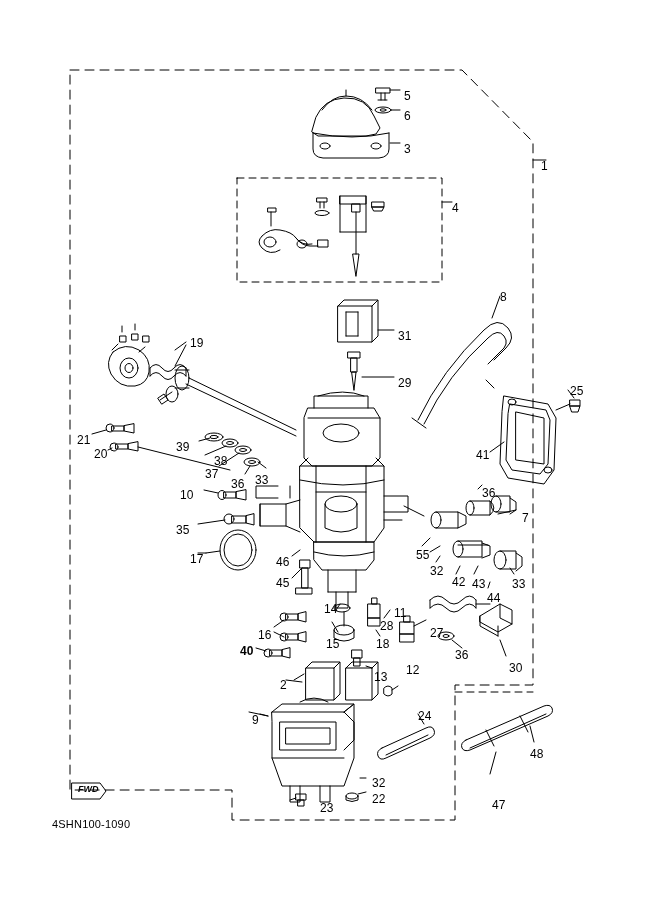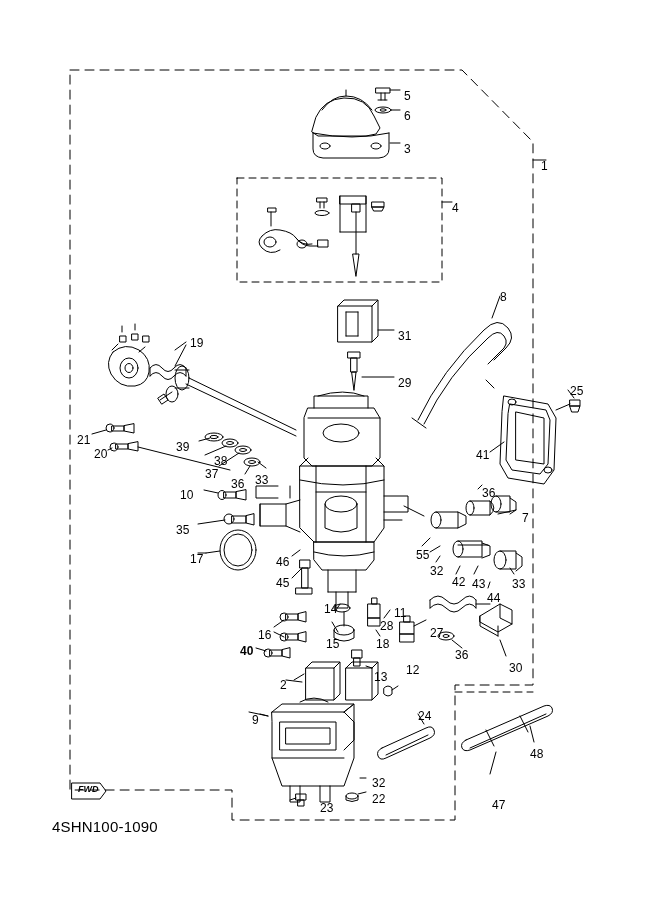--- a/index.html
+++ b/index.html
@@ -1,20 +1,20 @@
 <!DOCTYPE html>
 <html><head>
 <meta charset="utf-8">
 <style>
   html,body{margin:0;padding:0;background:#ffffff;}
   body{width:661px;height:913px;position:relative;font-family:"Liberation Sans",sans-serif;overflow:hidden;}
   #stage{position:absolute;left:0;top:0;width:661px;height:913px;}
   svg#diagram{position:absolute;left:0;top:0;width:661px;height:913px;}
   .num{position:absolute;font-size:12px;color:#000;line-height:12px;white-space:nowrap;}
-  .partcode{position:absolute;left:52px;top:818px;font-size:15px;letter-spacing:.2px;color:#000;}
+  .partcode{position:absolute;left:52px;top:818px;font-size:11px;letter-spacing:.2px;color:#000;}
   .fwdtxt{position:absolute;left:78px;top:784px;font-size:9px;font-weight:bold;font-style:italic;color:#000;}
 </style>
 </head>
 <body>
 
 <div id="stage">
 
 <svg id="diagram" viewBox="0 0 661 913">
   <g fill="none" stroke="#000" stroke-width="1" stroke-linecap="round" stroke-linejoin="round">
 

